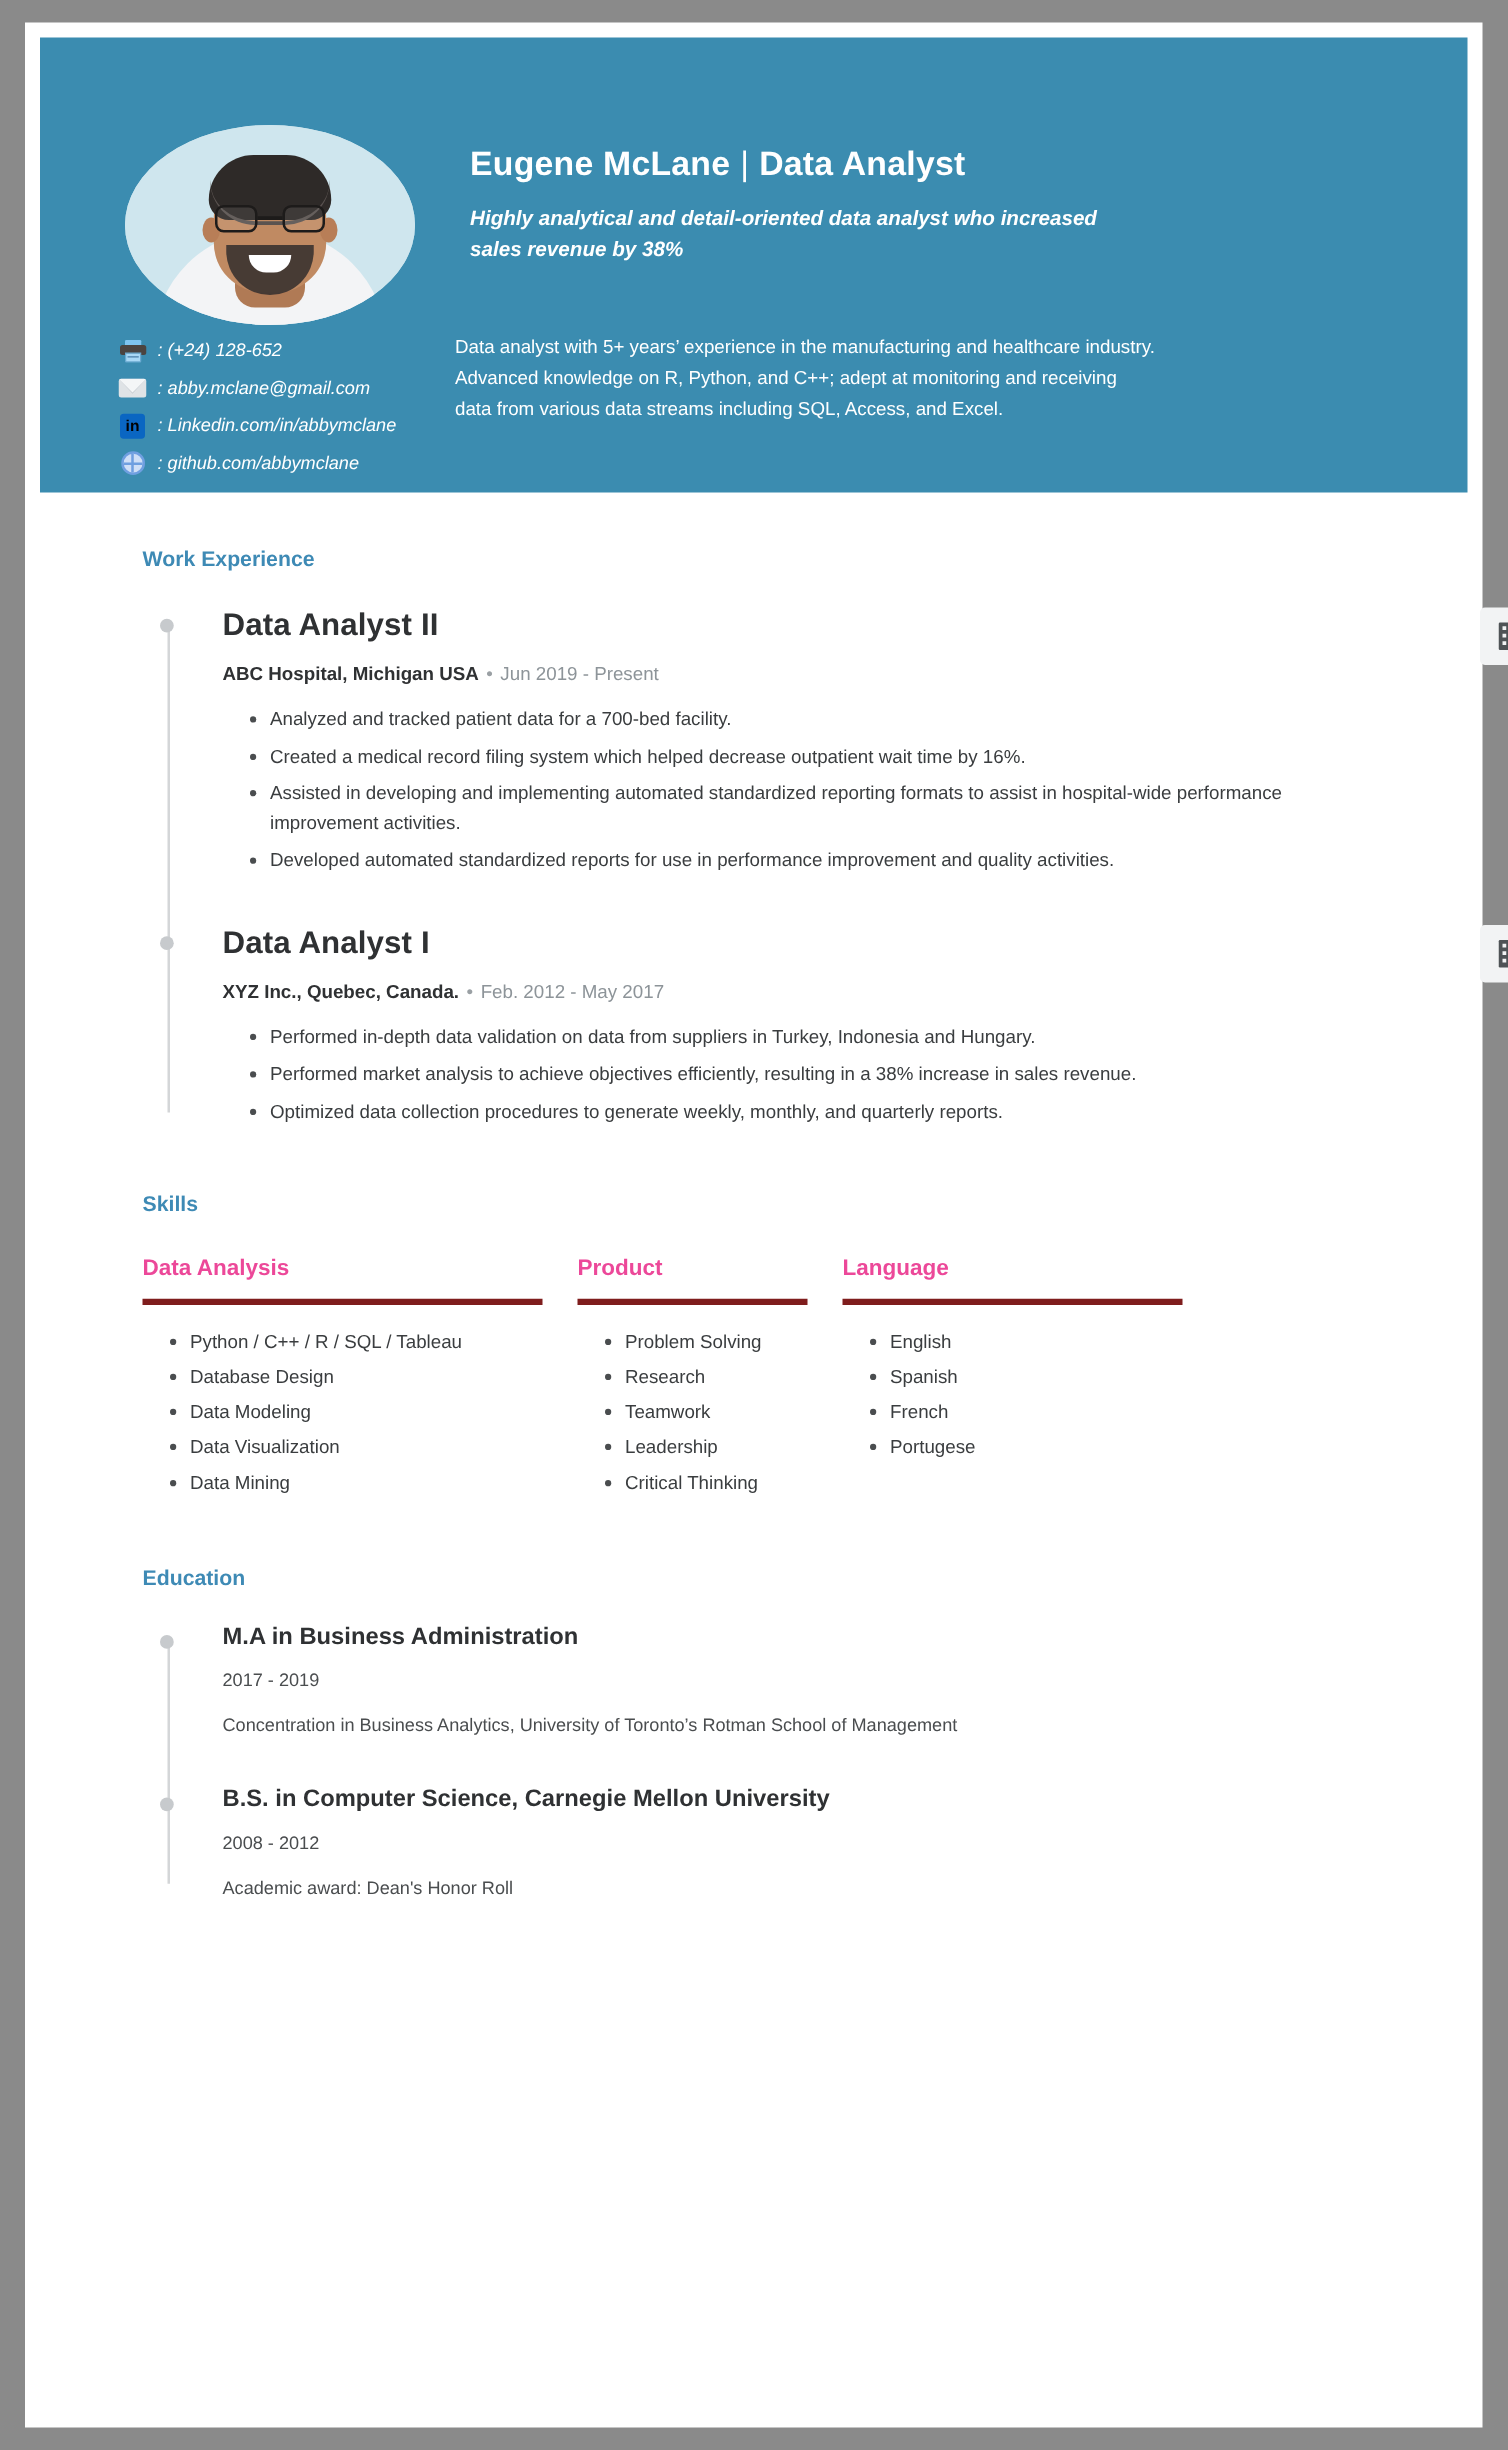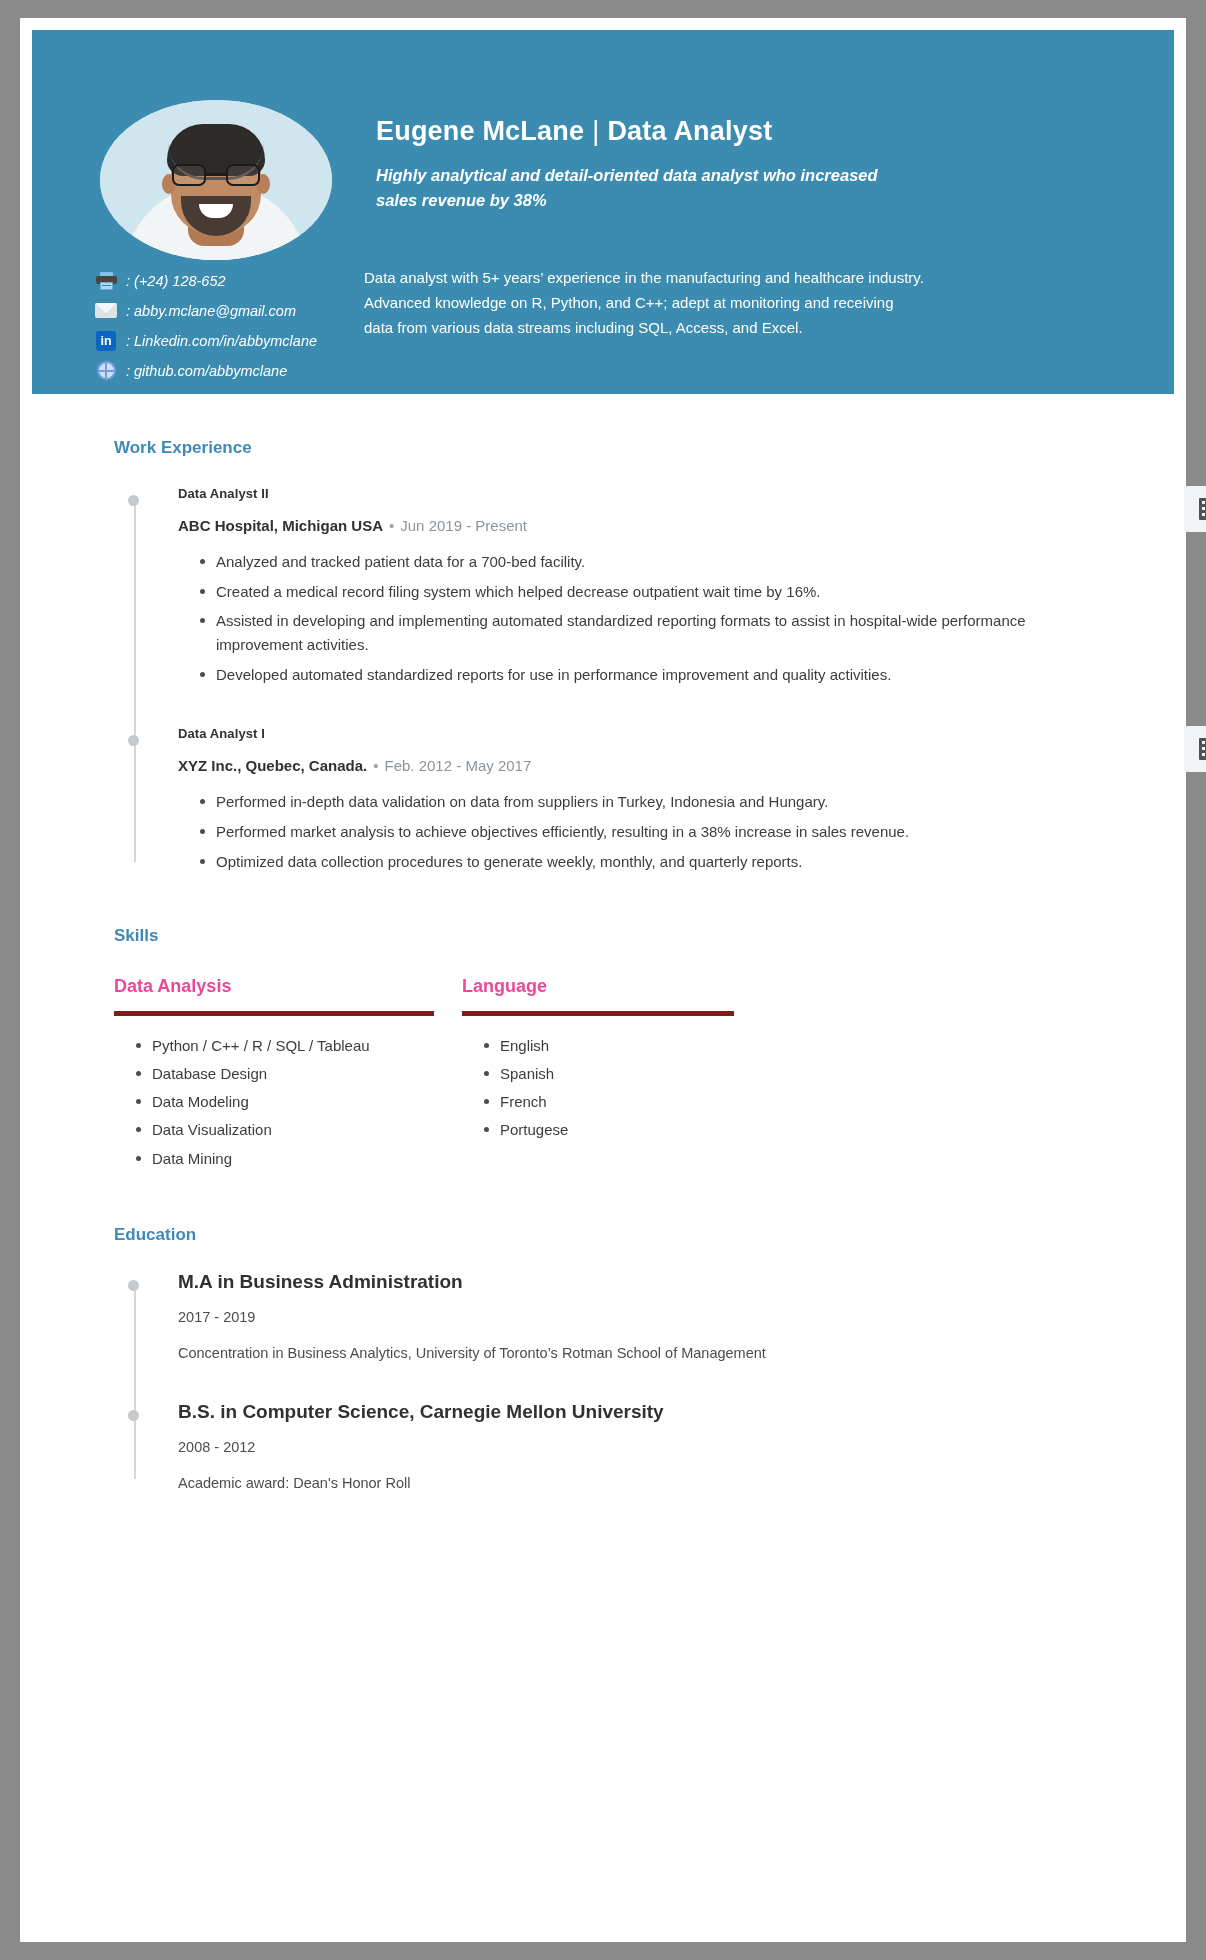--- a/index.html
+++ b/index.html
@@ -174,21 +174,21 @@
     border-top: 11px solid #f4f6f7;
   }
   .ic-mail:before {
     content:""; position:absolute; left:0; top:0; width:0; height:0;
     border-left: 11px solid transparent; border-right: 11px solid transparent;
     border-top: 12px solid #c8ced3;
   }
 
   .ic-linkedin {
     width:20px; height:20px; background:#0a66c2; border-radius:3px;
-    color:#ffffff; font-size:12.5px; font-weight:bold; line-height:20px; text-align:center;
+    color:#000000; font-size:12.5px; font-weight:bold; line-height:20px; text-align:center;
     font-family:"Liberation Sans", sans-serif;
   }
 
   .ic-globe {
     width:19px; height:19px; border-radius:50%; border:2px solid #6f9fe0; box-sizing:border-box;
     position:relative; background:#cfdff7;
   }
   .ic-globe:before {
     content:""; position:absolute; left:50%; top:0; width:2px; height:100%; margin-left:-1px; background:#6f9fe0;
   }
@@ -225,21 +225,21 @@
     position: absolute;
     left: -50px;
     top: 9px;
     width: 11px;
     height: 11px;
     border-radius: 50%;
     background: #c7cacd;
   }
 
   .job-title {
-    font-size: 13px;
+    font-size: 25px;
     font-weight: bold;
     color: #2f3133;
     letter-spacing: .1px;
   }
   .job-meta {
     margin-top: 16px;
     font-size: 15px;
     color: #2f3133;
   }
   .job-meta .company { font-weight: bold; }
@@ -473,20 +473,30 @@
       <div class="skill-col c1">
         <div class="skill-head">Data Analysis</div>
         <ul class="skill-list">
           <li>Python / C++ / R / SQL / Tableau</li>
           <li>Database Design</li>
           <li>Data Modeling</li>
           <li>Data Visualization</li>
           <li>Data Mining</li>
         </ul>
       </div>
+      <div class="skill-col c2">
+        <div class="skill-head">Product</div>
+        <ul class="skill-list">
+          <li>Problem Solving</li>
+          <li>Research</li>
+          <li>Teamwork</li>
+          <li>Leadership</li>
+          <li>Critical Thinking</li>
+        </ul>
+      </div>
       <div class="skill-col c3">
         <div class="skill-head">Language</div>
         <ul class="skill-list">
           <li>English</li>
           <li>Spanish</li>
           <li>French</li>
           <li>Portugese</li>
         </ul>
       </div>
     </div>

